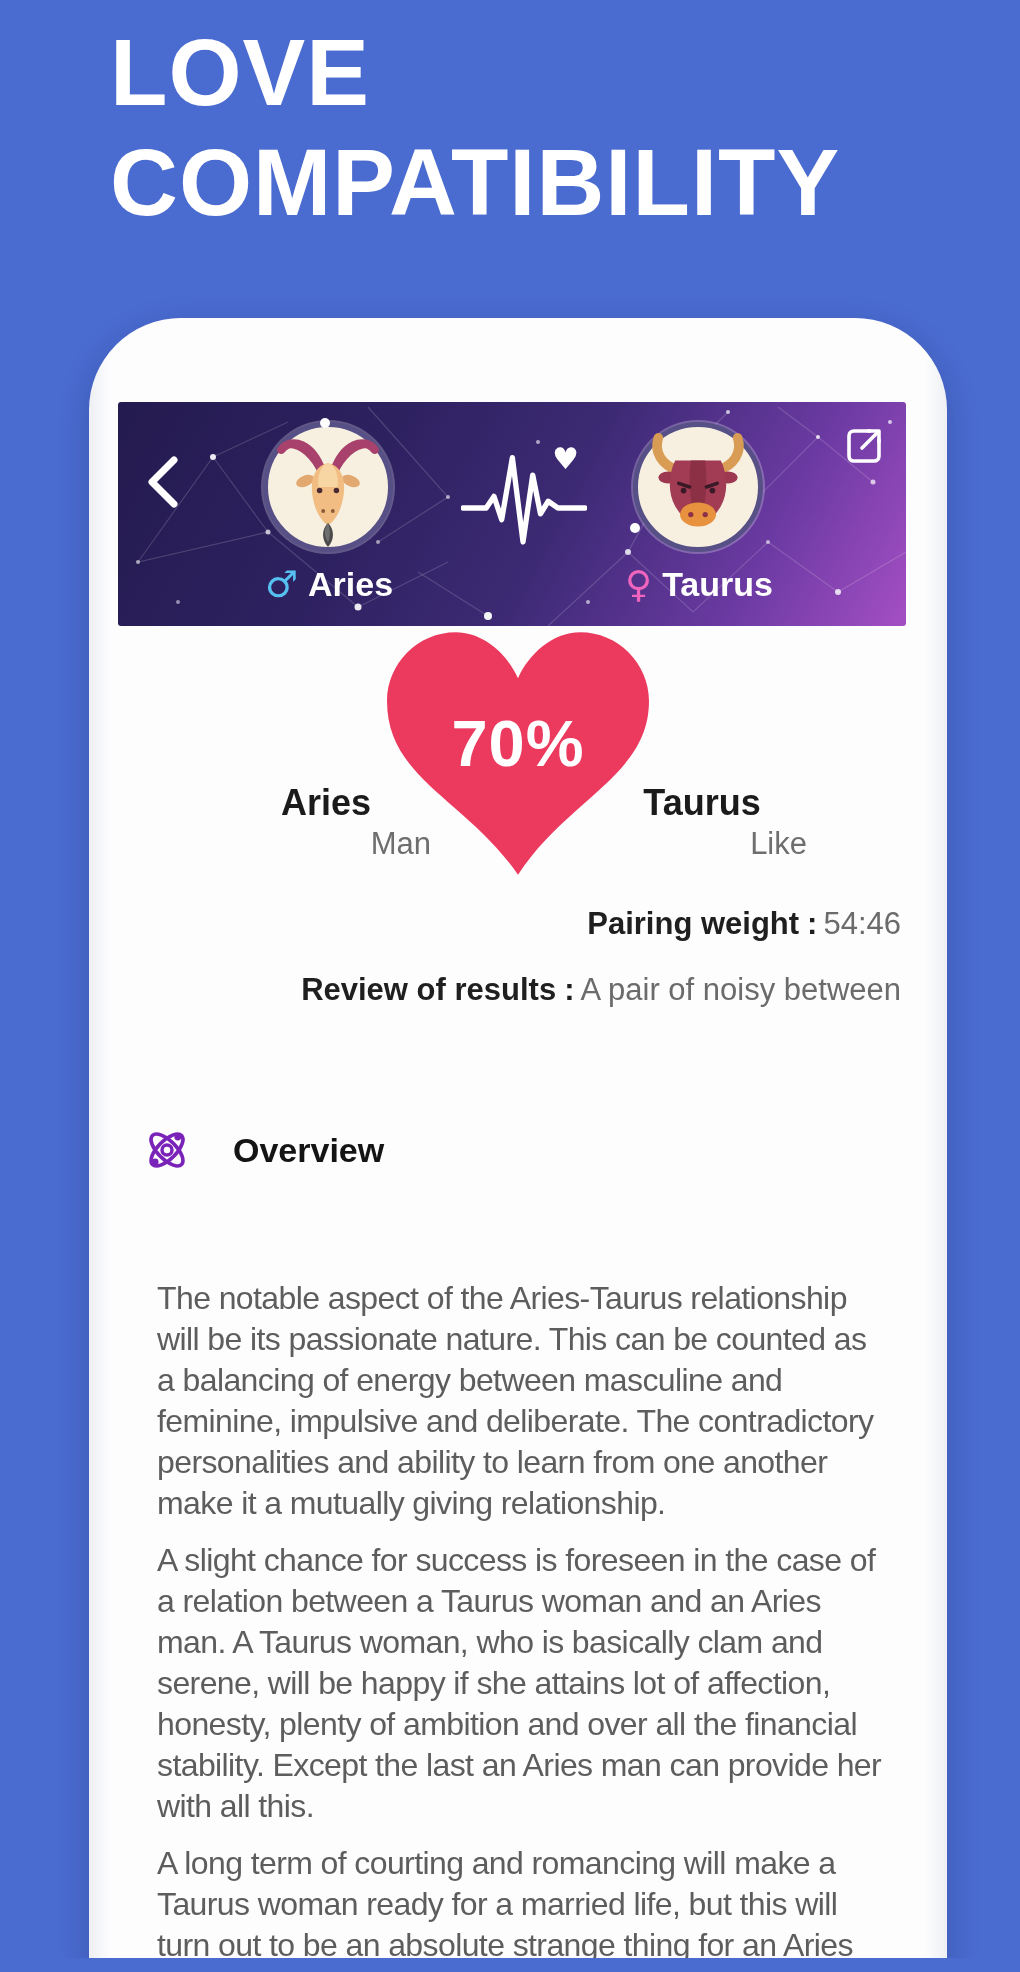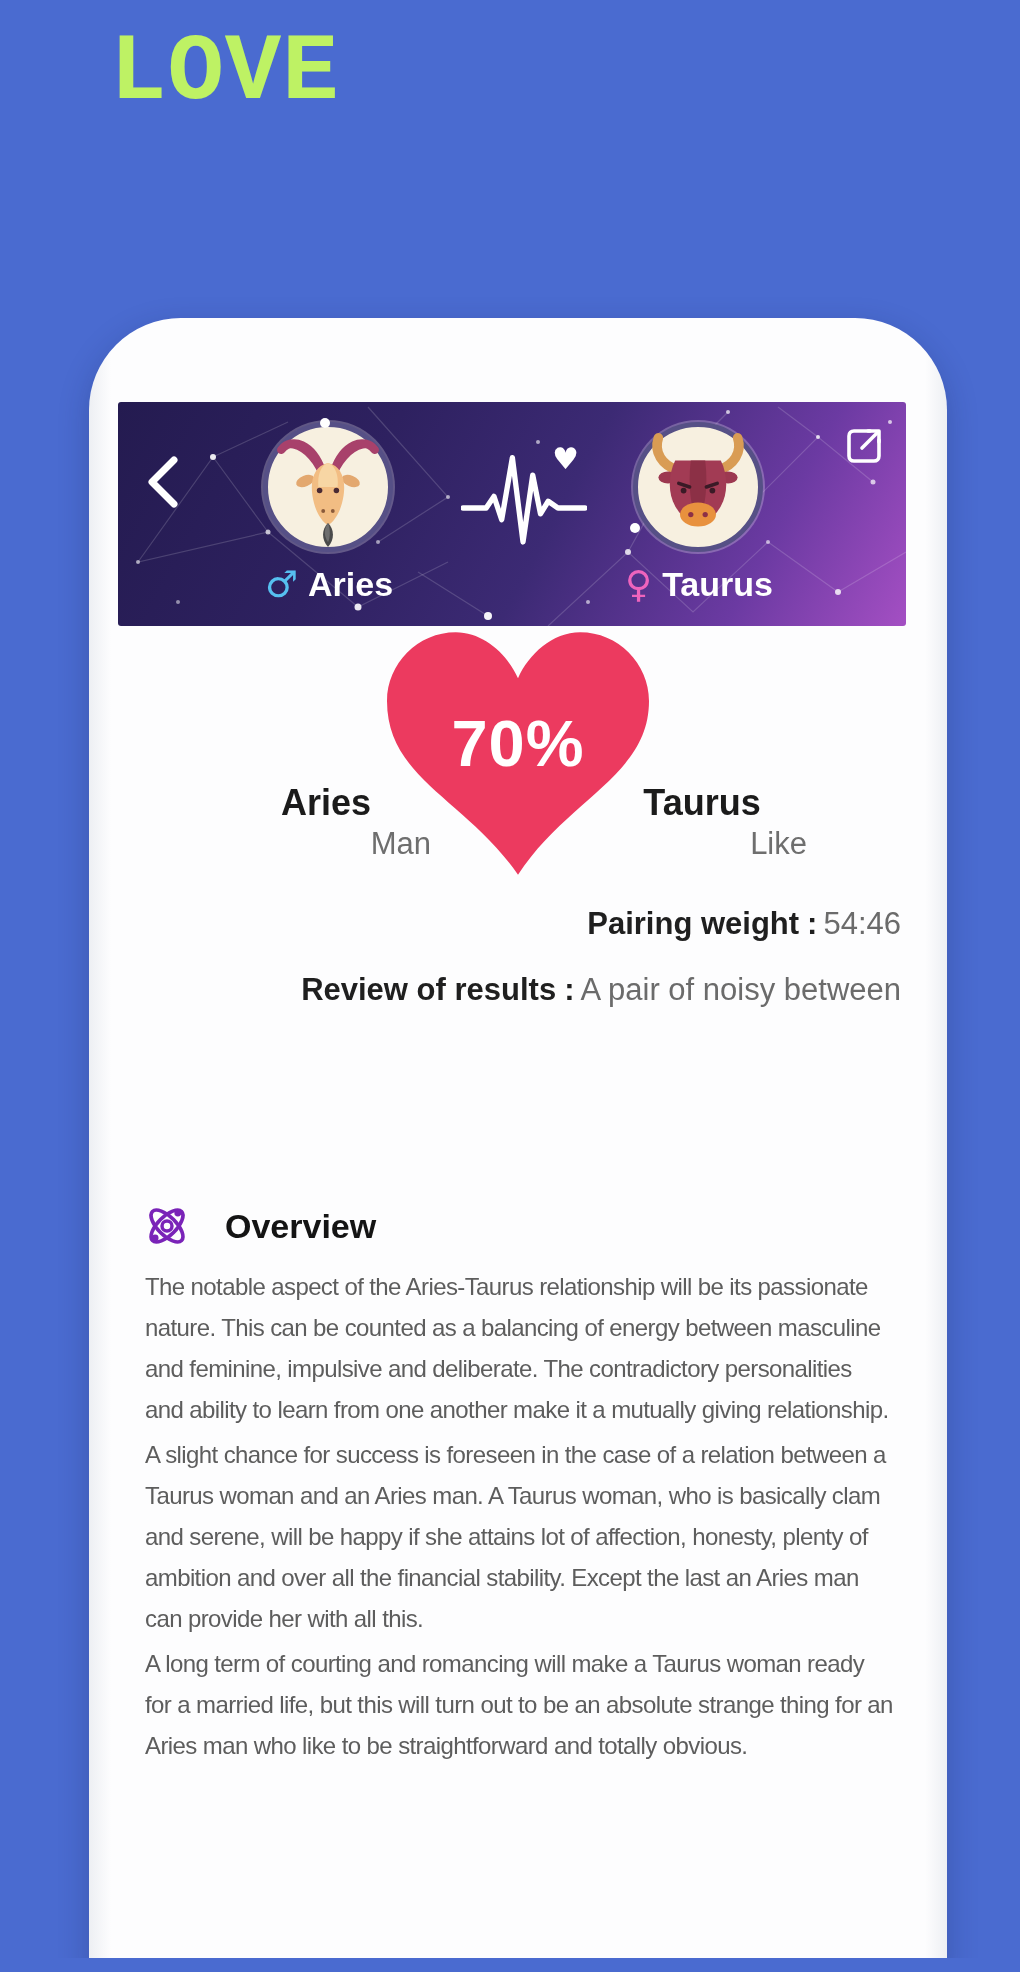--- a/index.html
+++ b/index.html
@@ -8,21 +8,21 @@
     background:#4a6bd0;
     font-family:"Liberation Sans", sans-serif;
     overflow:hidden;position:relative;
   }
   .canvas{position:absolute;inset:0;width:1020px;height:1972px;}
 
   
   .app-title{
     position:absolute;left:110px;top:18px;
     font-size:94px;line-height:110px;font-weight:bold;
-    color:#bef264;letter-spacing:1px;font-family:Liberation Mono, monospace;
+    color:#ffffff;letter-spacing:1px;
   }
 
   
   .phone{
     position:absolute;left:89px;top:318px;width:858px;height:1654px;
     background:linear-gradient(90deg,#edeff3 0px,#fdfdfe 22px,#fdfdfe 836px,#edeff3 858px);
     border-radius:92px 92px 0 0;
     box-shadow:0 10px 30px rgba(20,30,80,.25);
   }
 
@@ -81,39 +81,40 @@
   .pair-role{font-size:31px;color:#6e6e6e;line-height:40px;text-align:right;}
 
   
   .stats{position:absolute;left:52px;top:588px;width:760px;text-align:right;}
   .stat-row{height:36px;margin-bottom:30px;font-size:31px;line-height:36px;white-space:nowrap;}
   .stat-label{font-weight:bold;color:#1f1f1f;}
   .stat-sep{font-weight:bold;color:#1f1f1f;padding:0 6px 0 8px;}
   .stat-value{color:#6b6b6b;}
 
   
-  .overview-head{position:absolute;left:52px;top:881px;display:flex;align-items:center;gap:32px;height:54px;}
+  .overview-head{position:absolute;left:52px;top:805px;display:flex;align-items:center;gap:40px;height:54px;}
   .atom-icon{width:52px;height:52px;}
   .overview-title{font-size:34px;font-weight:bold;color:#141414;}
 
   .overview-body{position:absolute;left:52px;top:944px;width:758px;}
   .overview-body p{
-    margin:4px;font-size:24px;line-height:41px;color:#5d5d5d;letter-spacing:-0.6px;
+    margin:16px;font-size:32px;line-height:41px;color:#5d5d5d;letter-spacing:-0.6px;
   }
 
   
   .bottom-strip{position:absolute;left:0;top:1958px;width:1020px;height:14px;background:#4a6bd0;z-index:5;}
 </style>
 </head>
 <body>
 
 <div class="canvas">
 
   <div class="app-title">
     <div>LOVE</div>
+    <div>COMPATIBILITY</div>
   </div>
 
   <div class="phone">
 
     <div class="match-header">
 
       <svg class="constellation" viewBox="0 0 788 224" preserveAspectRatio="none">
         <g stroke="rgba(255,255,255,0.16)" stroke-width="1.2" fill="none">
           <path d="M20 160 L95 55 L150 130 Z"></path>
           <path d="M95 55 L170 20"></path>

